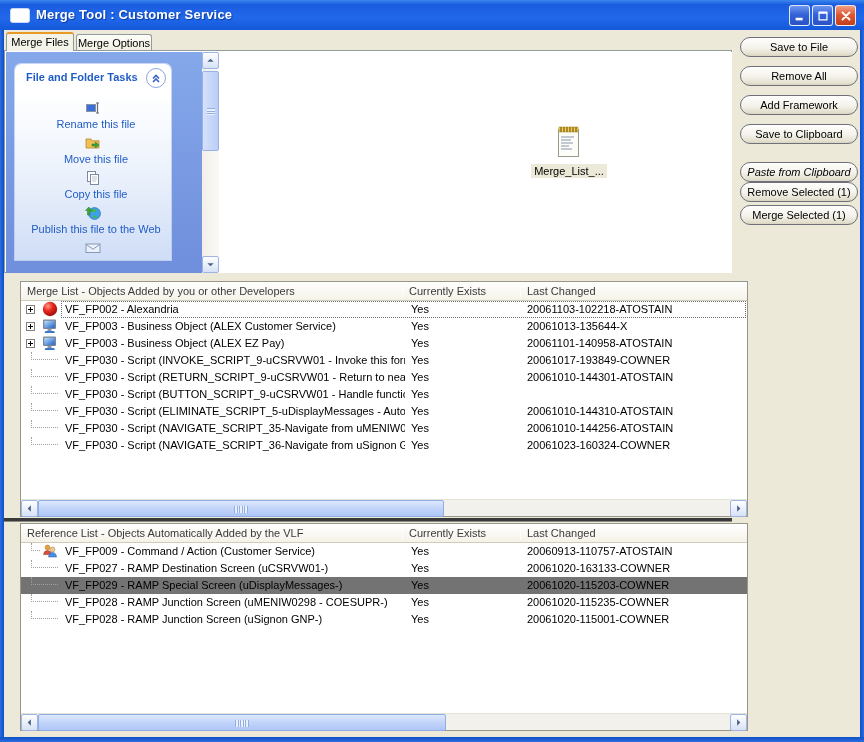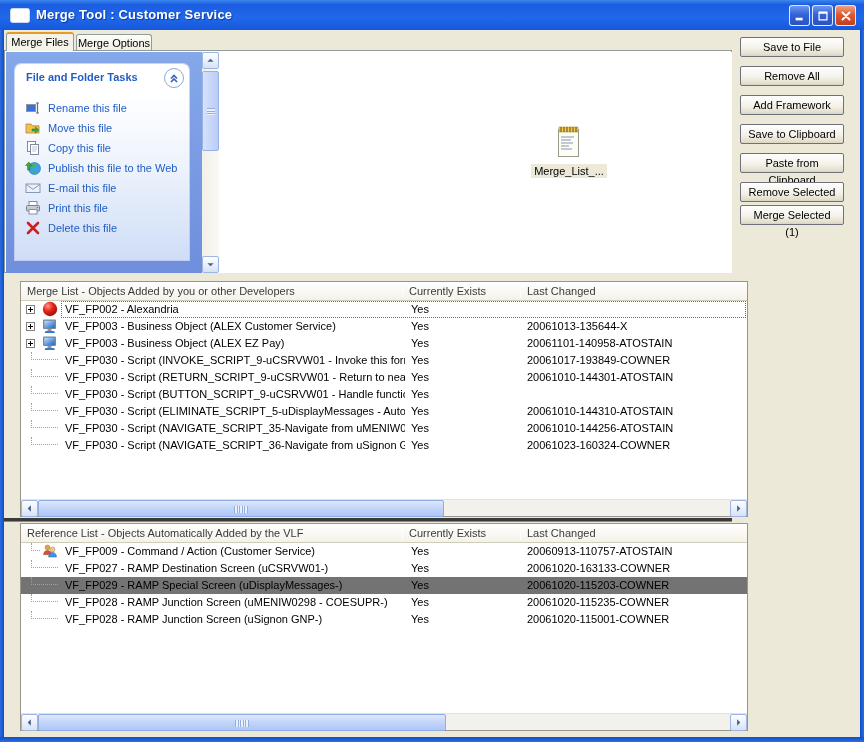--- a/index.html
+++ b/index.html
@@ -28,50 +28,50 @@
   
   .tab{position:absolute;border:1px solid #919B9C;border-bottom:none;border-radius:3px 3px 0 0;
     text-align:center;background:linear-gradient(180deg,#FEFEFA,#EFEDE0);}
   .tab.active{left:2px;top:2px;width:68px;height:19px;line-height:16px;z-index:3;
     background:#F4F3EA;border-top:2px solid #E89A28;}
   .tab.inactive{left:72px;top:4px;width:76px;height:17px;line-height:16px;}
   
   .tabpage{position:absolute;left:0;top:20px;width:728px;height:223px;background:#fff;border:1px solid #919B9C;}
   .taskarea{position:absolute;left:1px;top:1px;width:196px;height:221px;
     background:linear-gradient(180deg,#85A8EA,#6F8EDC);}
-  .taskpanel{position:absolute;left:9px;top:12px;width:174px;height:196px;border-radius:6px 6px 0 0;
+  .taskpanel{position:absolute;left:9px;top:12px;width:156px;height:196px;border-radius:6px 6px 0 0;
     box-shadow:0 0 0 1px rgba(255,255,255,.55);overflow:hidden;}
   .tp-head{position:relative;height:29px;background:#fff;}
   .tp-title{position:absolute;left:11px;top:7px;font-weight:bold;color:#215DC6;}
   .tp-chevron{position:absolute;right:5px;top:4px;width:20px;height:20px;border-radius:50%;
     background:#fff;border:1px solid #89A6DC;display:flex;align-items:center;justify-content:center;}
   .tp-body{height:167px;background:linear-gradient(180deg,#FFFFFF 0%,#EDF3FC 45%,#CFDDF6 100%);
     padding:7px 4px 0 10px;}
-  .task-item{display:flex;align-items:flex-start;margin-bottom:4px;color:#215DC6;cursor:pointer;}
+  .task-item{display:flex;align-items:center;margin-bottom:4px;color:#215DC6;cursor:pointer;flex-direction:column;}
   .task-item .ticon{flex:0 0 16px;height:16px;margin-right:7px;}
   .task-item .tlabel{line-height:14px;padding-top:1px;}
   .ticon svg,.tp-chevron svg{width:16px;height:16px;display:block;}
   
   .panel-vscroll{position:absolute;left:197px;top:1px;width:17px;height:221px;
     background:linear-gradient(90deg,#F0EFE8,#FAF9F5);}
   .vs-btn{position:absolute;left:0;width:17px;height:17px;border:1px solid #9DB4E4;border-radius:2px;
     background:linear-gradient(180deg,#FDFEFF,#D8E2F7);display:flex;align-items:center;justify-content:center;}
   .vs-btn.up{top:0;} .vs-btn.down{bottom:0;}
   .vs-thumb{position:absolute;left:0;top:19px;width:17px;height:80px;border:1px solid #98B2E8;border-radius:2px;
     background:linear-gradient(90deg,#D6E2FB,#BACDF7);}
   .vs-thumb .grip{position:absolute;left:4px;top:36px;width:8px;height:7px;
     background:repeating-linear-gradient(180deg,#93AEE6 0,#93AEE6 1px,#EAF1FE 1px,#EAF1FE 2.6px);}
   .arrow{width:9px;height:9px;display:block;}
   
   .canvas{position:absolute;left:214px;top:1px;width:513px;height:221px;background:#fff;}
   .file-item{position:absolute;left:305px;top:74px;width:90px;text-align:center;cursor:pointer;}
   .file-item svg{width:26px;height:32px;display:inline-block;}
   .file-label{display:inline-block;margin-top:4px;padding:1px 3px;background:#ECE9D8;}
   
-  .xp-btn{position:absolute;left:736px;width:104px;height:20px;border:1px solid #70707B;border-radius:2px;
+  .xp-btn{position:absolute;left:736px;width:118px;height:20px;border:1px solid #70707B;border-radius:10px;
     background:linear-gradient(180deg,#FEFEFD 0%,#F4F2EA 55%,#E3DFCE 90%,#D8D4C0 100%);
     font-family:"Liberation Sans",sans-serif;font-size:11px;color:#000;text-align:center;line-height:17px;cursor:pointer;}
   
   .listbox{position:absolute;left:16px;width:728px;background:#fff;border:1px solid #98958A;}
   .lheader{position:relative;height:19px;background:linear-gradient(180deg,#FFFFFF,#F4F2E8);
     border-bottom:1px solid #CFCCBA;color:#3A3A3A;}
   .lh1{position:absolute;left:6px;top:3px;} .lh2{position:absolute;left:388px;top:3px;} .lh3{position:absolute;left:506px;top:3px;}
   .hsep{position:absolute;top:2px;width:1px;height:14px;background:#D8D5C5;border-right:1px solid #FDFDFB;}
   .hsep.s1{left:381px;} .hsep.s2{left:499px;}
   .rows{position:absolute;left:0;top:19px;right:0;}
@@ -249,21 +249,21 @@
           <div class="file-label">Merge_List_...</div>
         </div>
       </div>
     </div>
 
     <div id="btncol">
         <button class="xp-btn" style="top: 7px;">Save to File</button>
         <button class="xp-btn" style="top: 36px;">Remove All</button>
         <button class="xp-btn" style="top: 65px;">Add Framework</button>
         <button class="xp-btn" style="top: 94px;">Save to Clipboard</button>
-        <button class="xp-btn" style="top: 123px;">Paste from Clipboard</button>
+        <button class="xp-btn" style="top: 132px; font-style: italic;">Paste from Clipboard</button>
         <button class="xp-btn" style="top: 152px;">Remove Selected (1)</button>
         <button class="xp-btn" style="top: 175px;">Merge Selected (1)</button>
       </div>
 
     <div class="listbox merge-list">
       <div class="lheader">
         <span class="lh1">Merge List - Objects Added by you or other Developers</span>
         <span class="hsep s1"></span>
         <span class="lh2">Currently Exists</span>
         <span class="hsep s2"></span>
@@ -284,20 +284,21 @@
                     <stop offset="0%" stop-color="#FF9A8A"></stop>
                     <stop offset="45%" stop-color="#E8281E"></stop>
                     <stop offset="100%" stop-color="#9C0D08"></stop>
                   </radialGradient>
                 </defs>
                 <circle cx="8" cy="8" r="7.2" fill="url(#rsG)"></circle>
               </svg>
             </span>
             <span class="cell cname">VF_FP002 - Alexandria</span>
             <span class="cell cexists">Yes</span>
+            <span class="cell cchanged">20061103-102218-ATOSTAIN</span>
             <span class="selbox"></span>
           </div>
           <div class="lrow">
             <span class="expander">
               <svg viewBox="0 0 9 9">
                 <rect x="0.5" y="0.5" width="8" height="8" fill="#fff" stroke="#808080"></rect>
                 <path d="M2 4.5 h5 M4.5 2 v5" stroke="#000" stroke-width="1"></path>
               </svg>
             </span>
             <span class="ricon">

